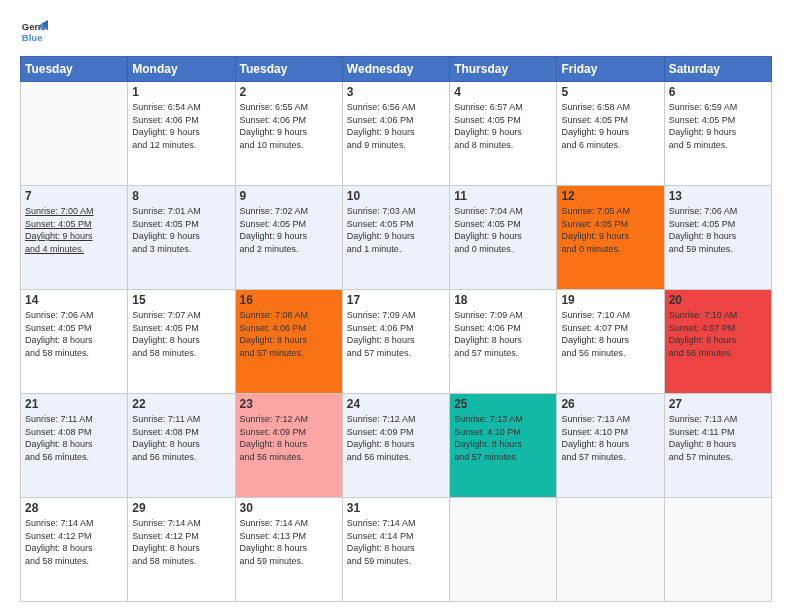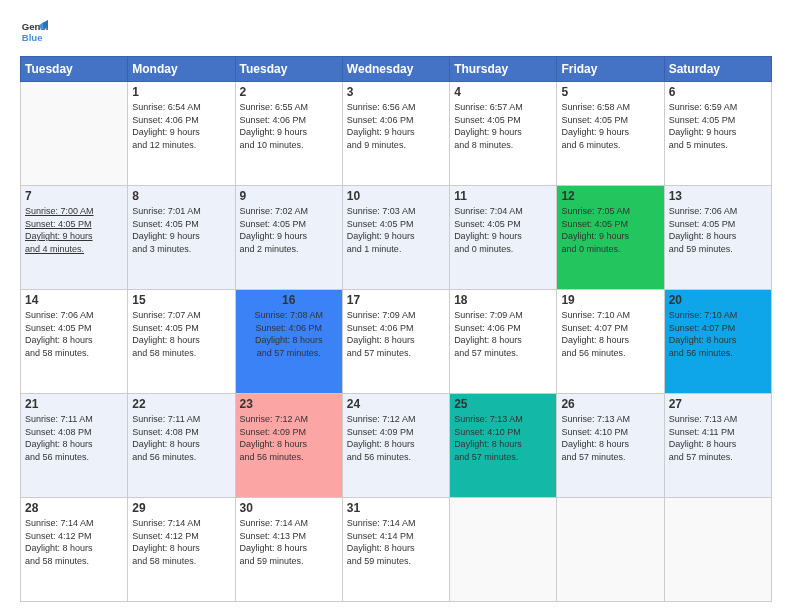--- a/index.html
+++ b/index.html
@@ -192,21 +192,21 @@
 Daylight: 9 hours
 and 1 minute.</div>
           </td>
           <td style="background: rgb(237, 242, 250);">
             <span class="day-number">11</span>
             <div class="day-info" style="white-space: pre-line;">Sunrise: 7:04 AM
 Sunset: 4:05 PM
 Daylight: 9 hours
 and 0 minutes.</div>
           </td>
-          <td style="background: #22c55e;">
+          <td style="background: #f97316;">
             <span class="day-number">12</span>
             <div class="day-info" style="white-space: pre-line;">Sunrise: 7:05 AM
 Sunset: 4:05 PM
 Daylight: 9 hours
 and 0 minutes.</div>
           </td>
           <td style="background: rgb(237, 242, 250); margin-top: 42px;">
             <span class="day-number">13</span>
             <div class="day-info" style="white-space: pre-line;">Sunrise: 7:06 AM
 Sunset: 4:05 PM
@@ -222,21 +222,21 @@
 Daylight: 8 hours
 and 58 minutes.</div>
           </td>
           <td style="background: rgb(255, 255, 255);">
             <span class="day-number">15</span>
             <div class="day-info" style="white-space: pre-line;">Sunrise: 7:07 AM
 Sunset: 4:05 PM
 Daylight: 8 hours
 and 58 minutes.</div>
           </td>
-          <td style="background: #3b82f6; text-align: center;">
+          <td style="background: #f97316;">
             <span class="day-number">16</span>
             <div class="day-info" style="white-space: pre-line;">Sunrise: 7:08 AM
 Sunset: 4:06 PM
 Daylight: 8 hours
 and 57 minutes.</div>
           </td>
           <td style="background: rgb(255, 255, 255);">
             <span class="day-number">17</span>
             <div class="day-info" style="white-space: pre-line;">Sunrise: 7:09 AM
 Sunset: 4:06 PM
@@ -250,21 +250,21 @@
 Daylight: 8 hours
 and 57 minutes.</div>
           </td>
           <td style="background: rgb(255, 255, 255);">
             <span class="day-number">19</span>
             <div class="day-info" style="white-space: pre-line;">Sunrise: 7:10 AM
 Sunset: 4:07 PM
 Daylight: 8 hours
 and 56 minutes.</div>
           </td>
-          <td style="background: #0ea5e9; margin-left: 43px;">
+          <td style="background: #ef4444; margin-left: 43px;">
             <span class="day-number">20</span>
             <div class="day-info" style="white-space: pre-line;">Sunrise: 7:10 AM
 Sunset: 4:07 PM
 Daylight: 8 hours
 and 56 minutes.</div>
           </td>
         </tr>
         <tr>
           <td style="background: rgb(237, 242, 250);">
             <span class="day-number">21</span>

